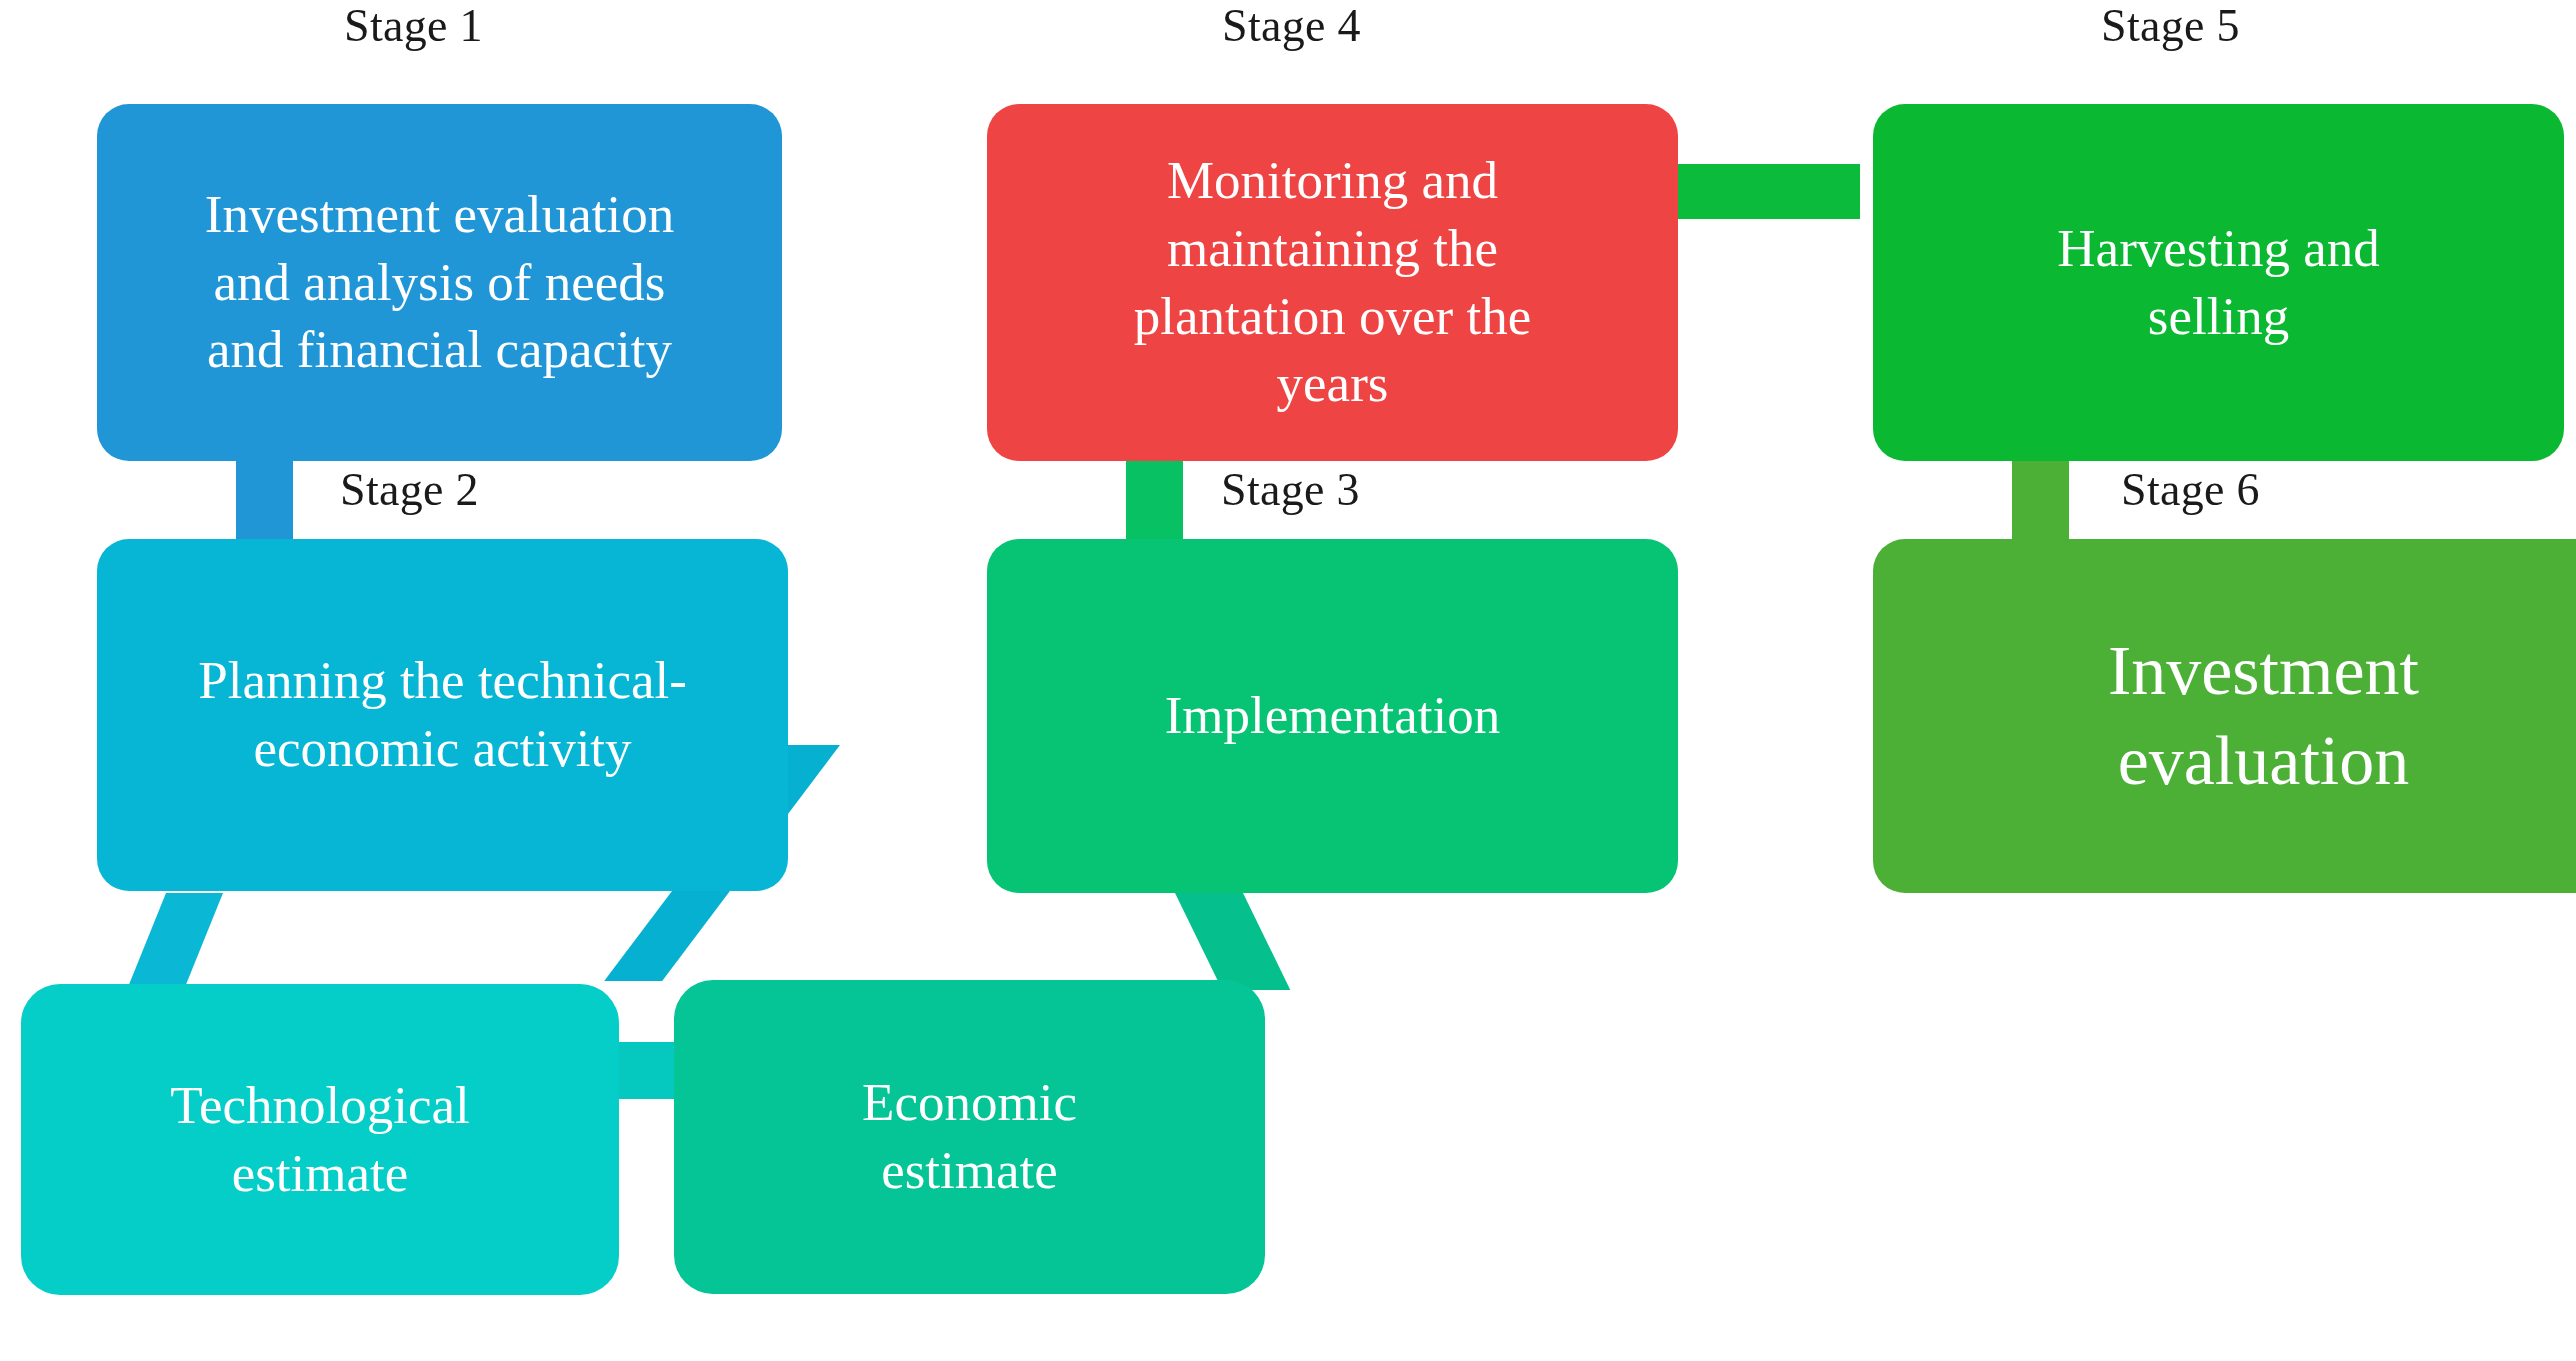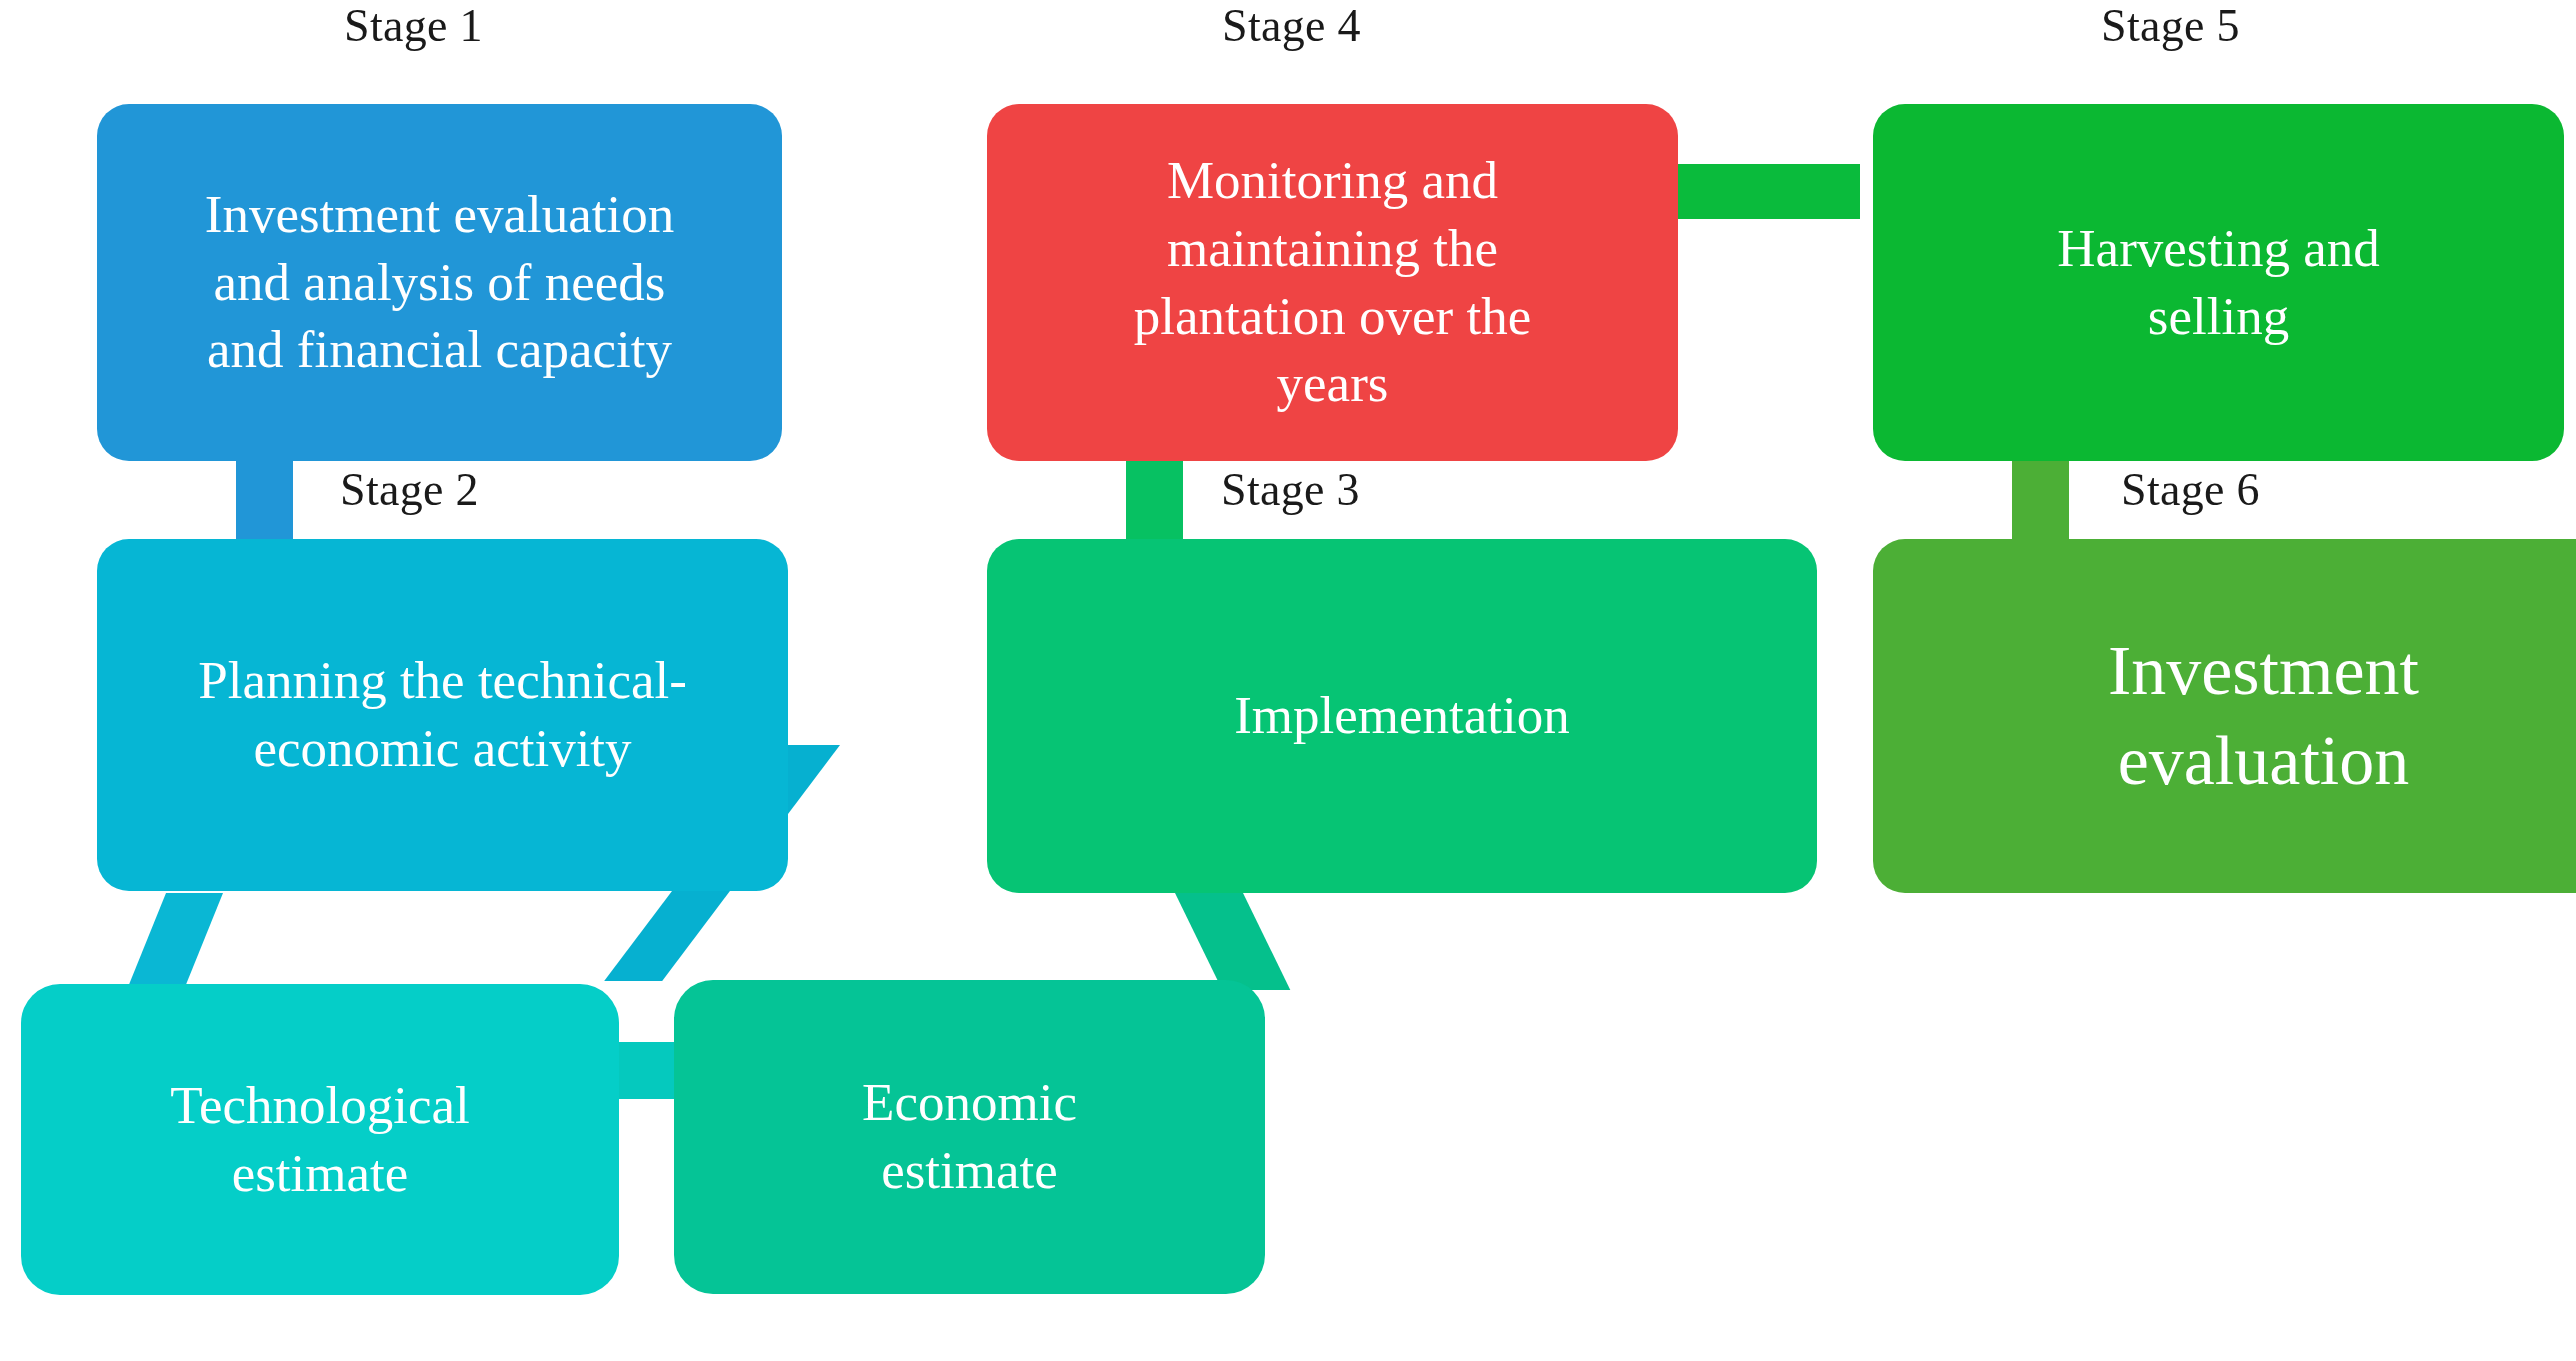--- a/index.html
+++ b/index.html
@@ -90,21 +90,21 @@
   <div class="node" style="left:21px; top:984px; width:598px; height:311px; background:#05CEC8; font-size:53px; border-radius:39px;">
     <span class="txt">Technological
 estimate</span>
   </div>
 
   <div class="node" style="left:674px; top:980px; width:591px; height:314px; background:#05C496; font-size:53px; border-radius:39px;">
     <span class="txt">Economic
 estimate</span>
   </div>
 
-  <div class="node" style="left:987px; top:539px; width:830px; height:354px; background:#06C474; font-size:53px;">
+  <div class="node" style="left:987px; top:539px; width:691px; height:354px; background:#06C474; font-size:53px;">
     <span class="txt">Implementation</span>
   </div>
 
   <div class="node" style="left:987px; top:104px; width:691px; height:357px; background:#ef4444; font-size:53px;">
     <span class="txt">Monitoring and
 maintaining the
 plantation over the
 years</span>
   </div>
 

